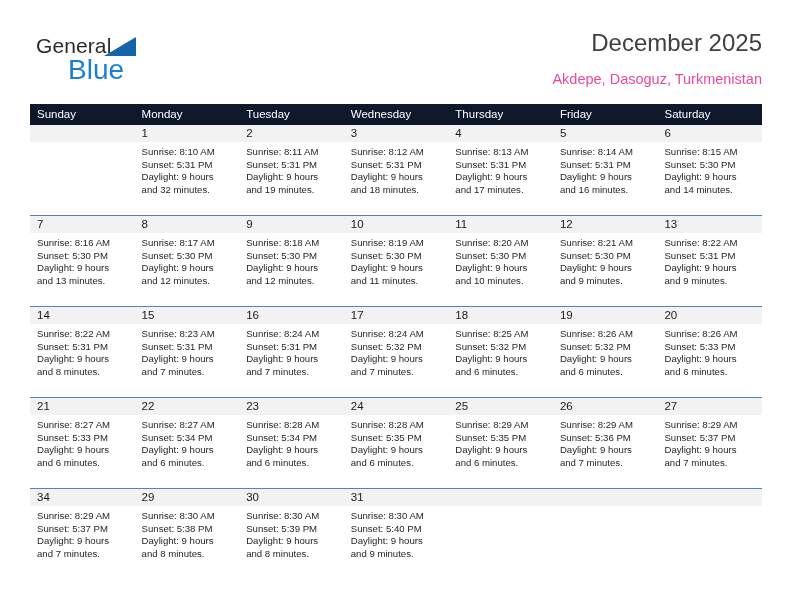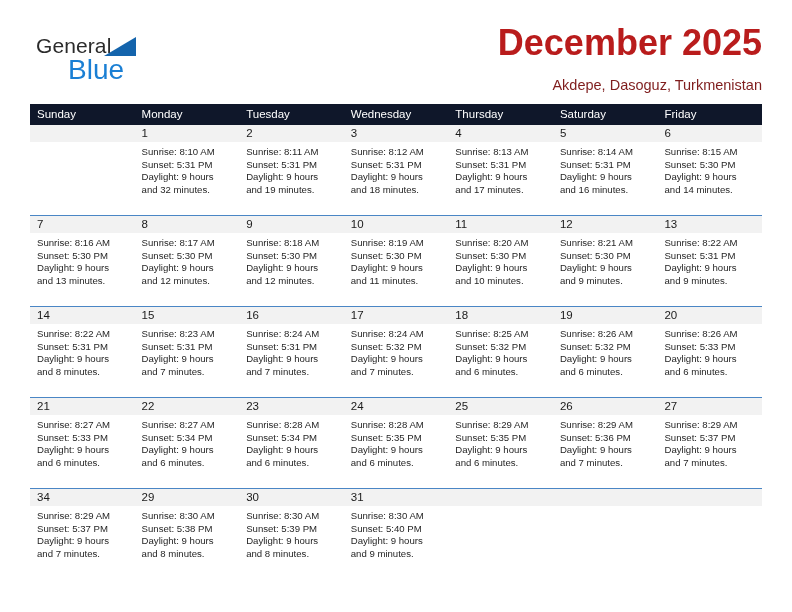--- a/index.html
+++ b/index.html
@@ -64,31 +64,31 @@
     border-bottom: 19px solid #1464ac;
   }
 
   .title-block {
     position: absolute;
     right: 0px;
     top: 0px;
     text-align: right;
   }
   .cal-title {
-    font-size: 36px;
-    font-weight: bold;
-    color: #b91c1c;
+    font-size: 24px;
+    font-weight: normal;
+    color: #404040;
     line-height: 34px;
     white-space: nowrap;
   }
   .cal-subtitle {
     font-size: 14.5px;
-    color: #7f1d1d;
+    color: #ec4899;
     line-height: 22px;
-    margin-top: 14px;
+    margin-top: 8px;
     white-space: nowrap;
   }
 
   
   .calendar {
     position: absolute;
     left: 30px;
     top: 104px;
     width: 732px;
   }
@@ -165,22 +165,22 @@
     </div>
   </div>
 
   <div class="calendar">
     <div class="dow-row">
       <div class="dow">Sunday</div>
       <div class="dow">Monday</div>
       <div class="dow">Tuesday</div>
       <div class="dow">Wednesday</div>
       <div class="dow">Thursday</div>
+      <div class="dow">Friday</div>
       <div class="dow">Saturday</div>
-      <div class="dow">Friday</div>
     </div>
 
     <div id="weeks-container">
         <div class="week">
           <div class="cell empty">
             <div class="daynum"></div>
             <div class="info">
               <div></div>
               <div></div>
               <div></div>

